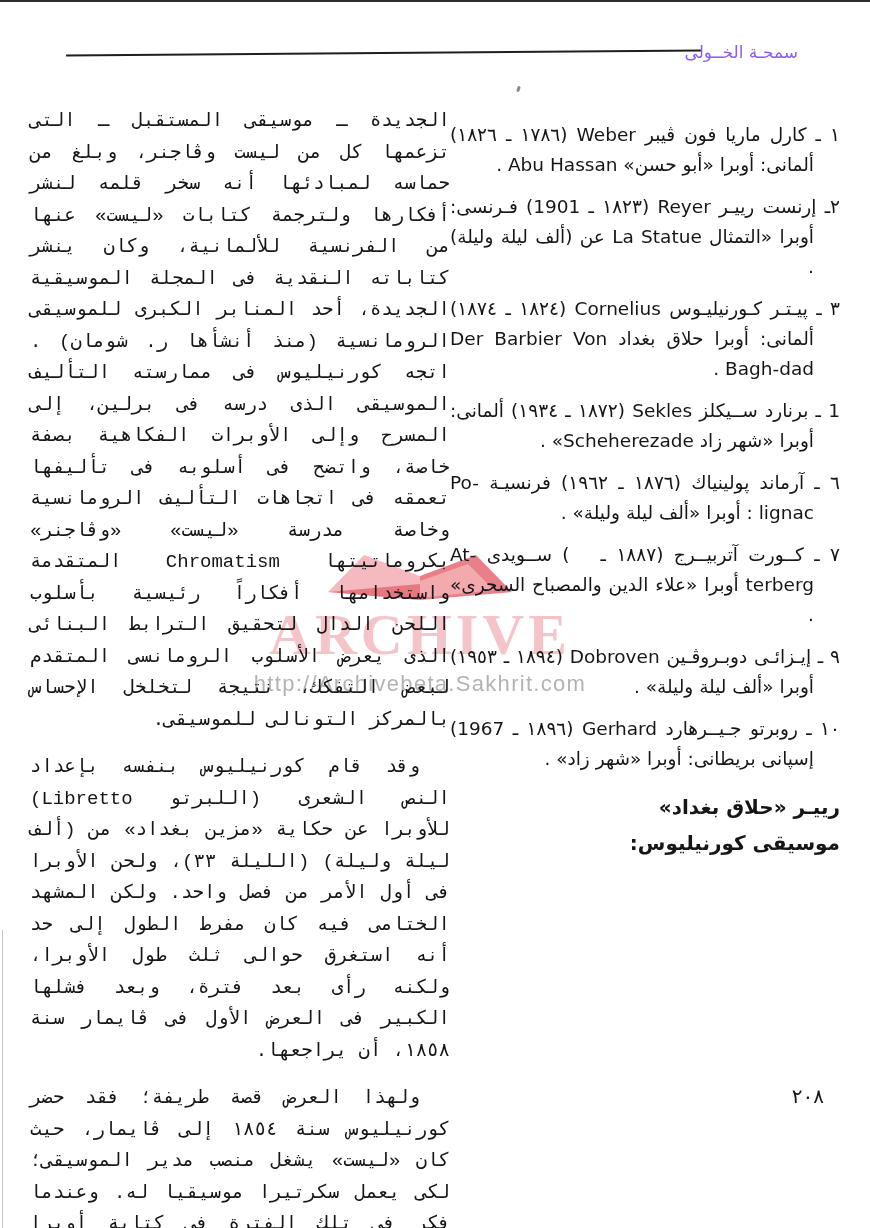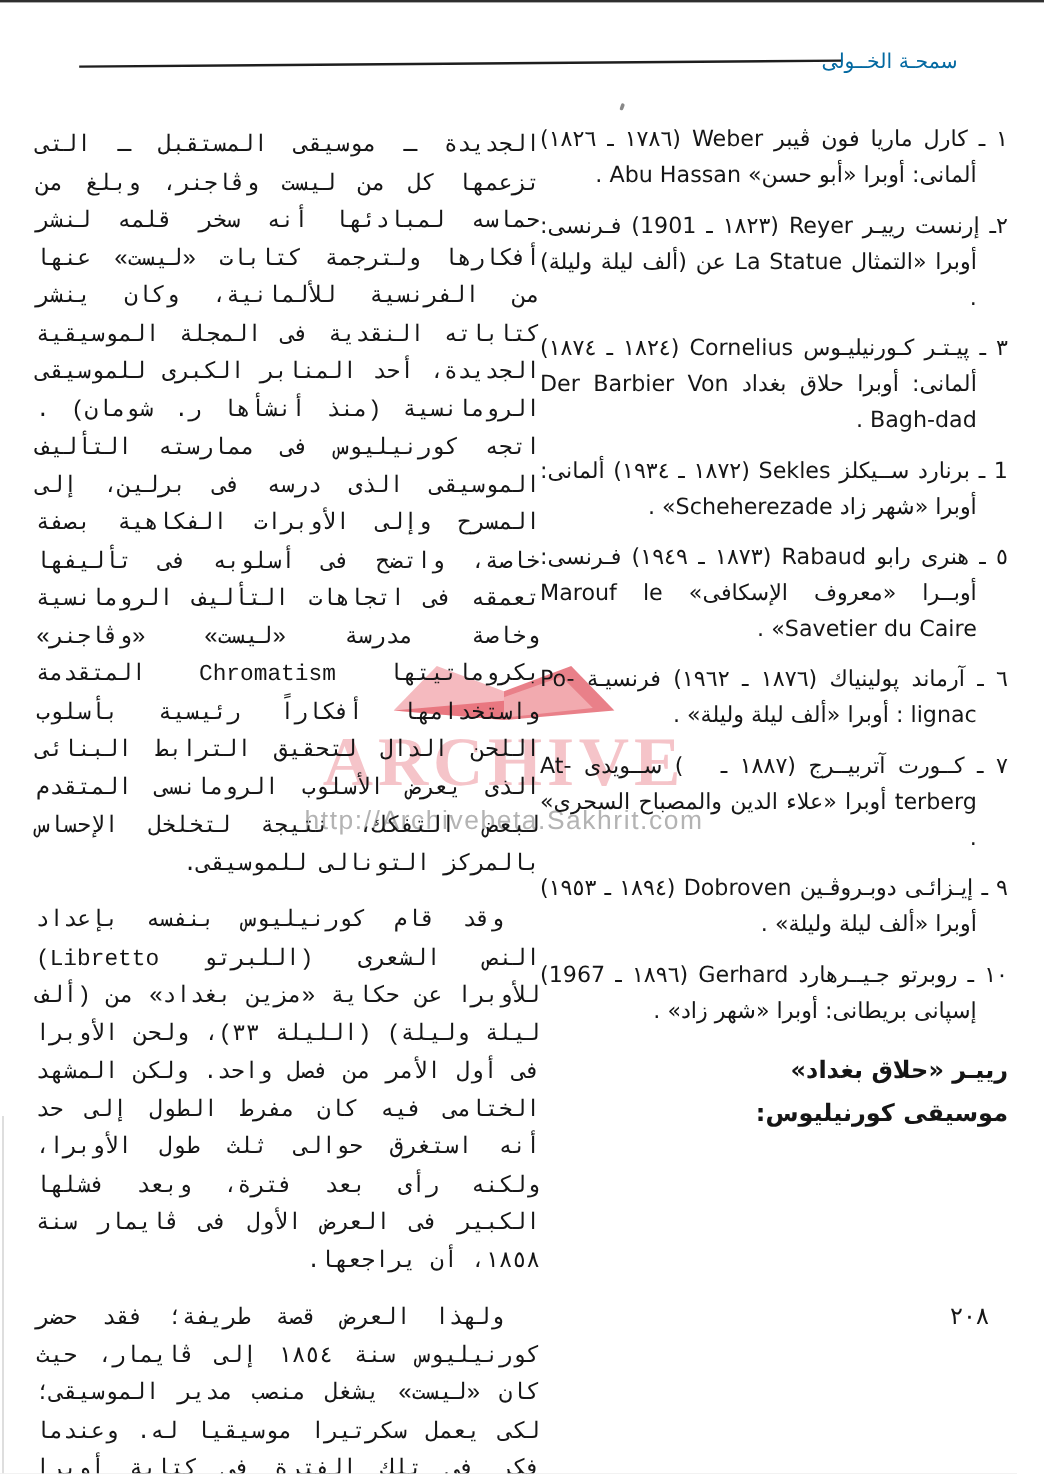--- a/index.html
+++ b/index.html
@@ -6,24 +6,24 @@
   .page{
     position:relative;width:870px;height:1228px;background:#ffffff;
     font-family:"DejaVu Sans",sans-serif;color:#161616;overflow:hidden;
     margin:0 auto;
   }
   .top-edge{position:absolute;top:0;left:0;width:870px;height:2px;background:#2f2f2f;}
   .left-edge{position:absolute;left:2px;top:930px;height:298px;width:1px;background:#c8c8c8;}
   .speck{position:absolute;left:517px;top:86px;width:3px;height:6px;background:#555;border-radius:2px;transform:rotate(20deg);opacity:.7;}
 
   .header-rule{position:absolute;top:52px;left:66px;width:636px;height:2px;background:#1e1e1e;transform:rotate(-0.45deg);}
-  .author{position:absolute;top:42px;right:72px;font-size:17px;color:#0369a1;direction:rtl;}
+  .author{position:absolute;top:42px;right:72px;font-size:17px;color:#8b5cf6;direction:rtl;}
 
   .col{direction:rtl;text-align:justify;z-index:2;}
-  .col-right{position:absolute;top:102px;right:30px;width:390px;font-size:18.5px;line-height:30px;}
+  .col-right{position:absolute;top:120px;right:30px;width:390px;font-size:18.5px;line-height:30px;}
   .item{padding-right:26px;text-indent:-26px;margin:0 0 12px 0;}
   .section{margin-top:18px;}
   .section-title{font-weight:bold;font-size:20px;margin:0 0 6px 0;}
   .section-subtitle{font-weight:bold;font-size:20px;margin:0 0 8px 0;}
   .bio{margin:0;text-indent:26px;}
 
   .col-left{position:absolute;top:106px;left:30px;width:420px;font-size:19px;line-height:31.5px;}
   .col-left p{margin:0 0 16px 0;font-family:Liberation Mono, monospace;}
   .col-left p.indent{text-indent:30px;}
 
@@ -61,21 +61,20 @@
     </svg>
     <div class="wm-word">ARCHIVE</div>
     <div class="wm-url">http://Archivebeta.Sakhrit.com</div>
   </div>
 
   <div class="col col-right">
     <p class="item">١ ـ كارل ماريا فون ڤيبر Weber (١٧٨٦ ـ ١٨٢٦) ألمانى: أوبرا «أبو حسن» Abu Hassan .</p>
     <p class="item">٢ـ إرنست رييـر Reyer (١٨٢٣ ـ 1901) فـرنسى: أوبرا «التمثال La Statue عن (ألف ليلة وليلة) .</p>
     <p class="item">٣ ـ پيـتـر كـورنيليـوس Cornelius (١٨٢٤ ـ ١٨٧٤) ألمانى: أوبرا حلاق بغداد Der Barbier Von Bagh-dad .</p>
     <p class="item">1 ـ برنارد ســيكلز Sekles (١٨٧٢ ـ ١٩٣٤) ألمانى: أوبرا «شهر زاد Scheherezade» .</p>
-    <p class="item">٥ ـ هنرى رابو Rabaud (١٨٧٣ ـ ١٩٤٩) فـرنسى: أوبــرا «معروف الإسكافى» Marouf le Savetier du Caire» .</p>
     <p class="item">٦ ـ آرماند پولينياك (١٨٧٦ ـ ١٩٦٢) فرنسيـة Po-lignac : أوبرا «ألف ليلة وليلة» .</p>
     <p class="item">٧ ـ كــورت آتربيــرج (١٨٨٧ ـ&nbsp;&nbsp;&nbsp;) ســويدى At-terberg أوبرا «علاء الدين والمصباح السحرى» .</p>
     <p class="item">٩ ـ إيـزائـى دوبـروڤـين Dobroven (١٨٩٤ ـ ١٩٥٣) أوبرا «ألف ليلة وليلة» .</p>
     <p class="item">١٠ ـ روبرتو جـيــرهارد Gerhard (١٨٩٦ ـ 1967) إسپانى بريطانى: أوبرا «شهر زاد» .</p>
 
     <div class="section">
       <p class="section-title">رييـر «حلاق بغداد»</p>
       <p class="section-subtitle">موسيقى كورنيليوس:</p>
     </div>
   </div>

